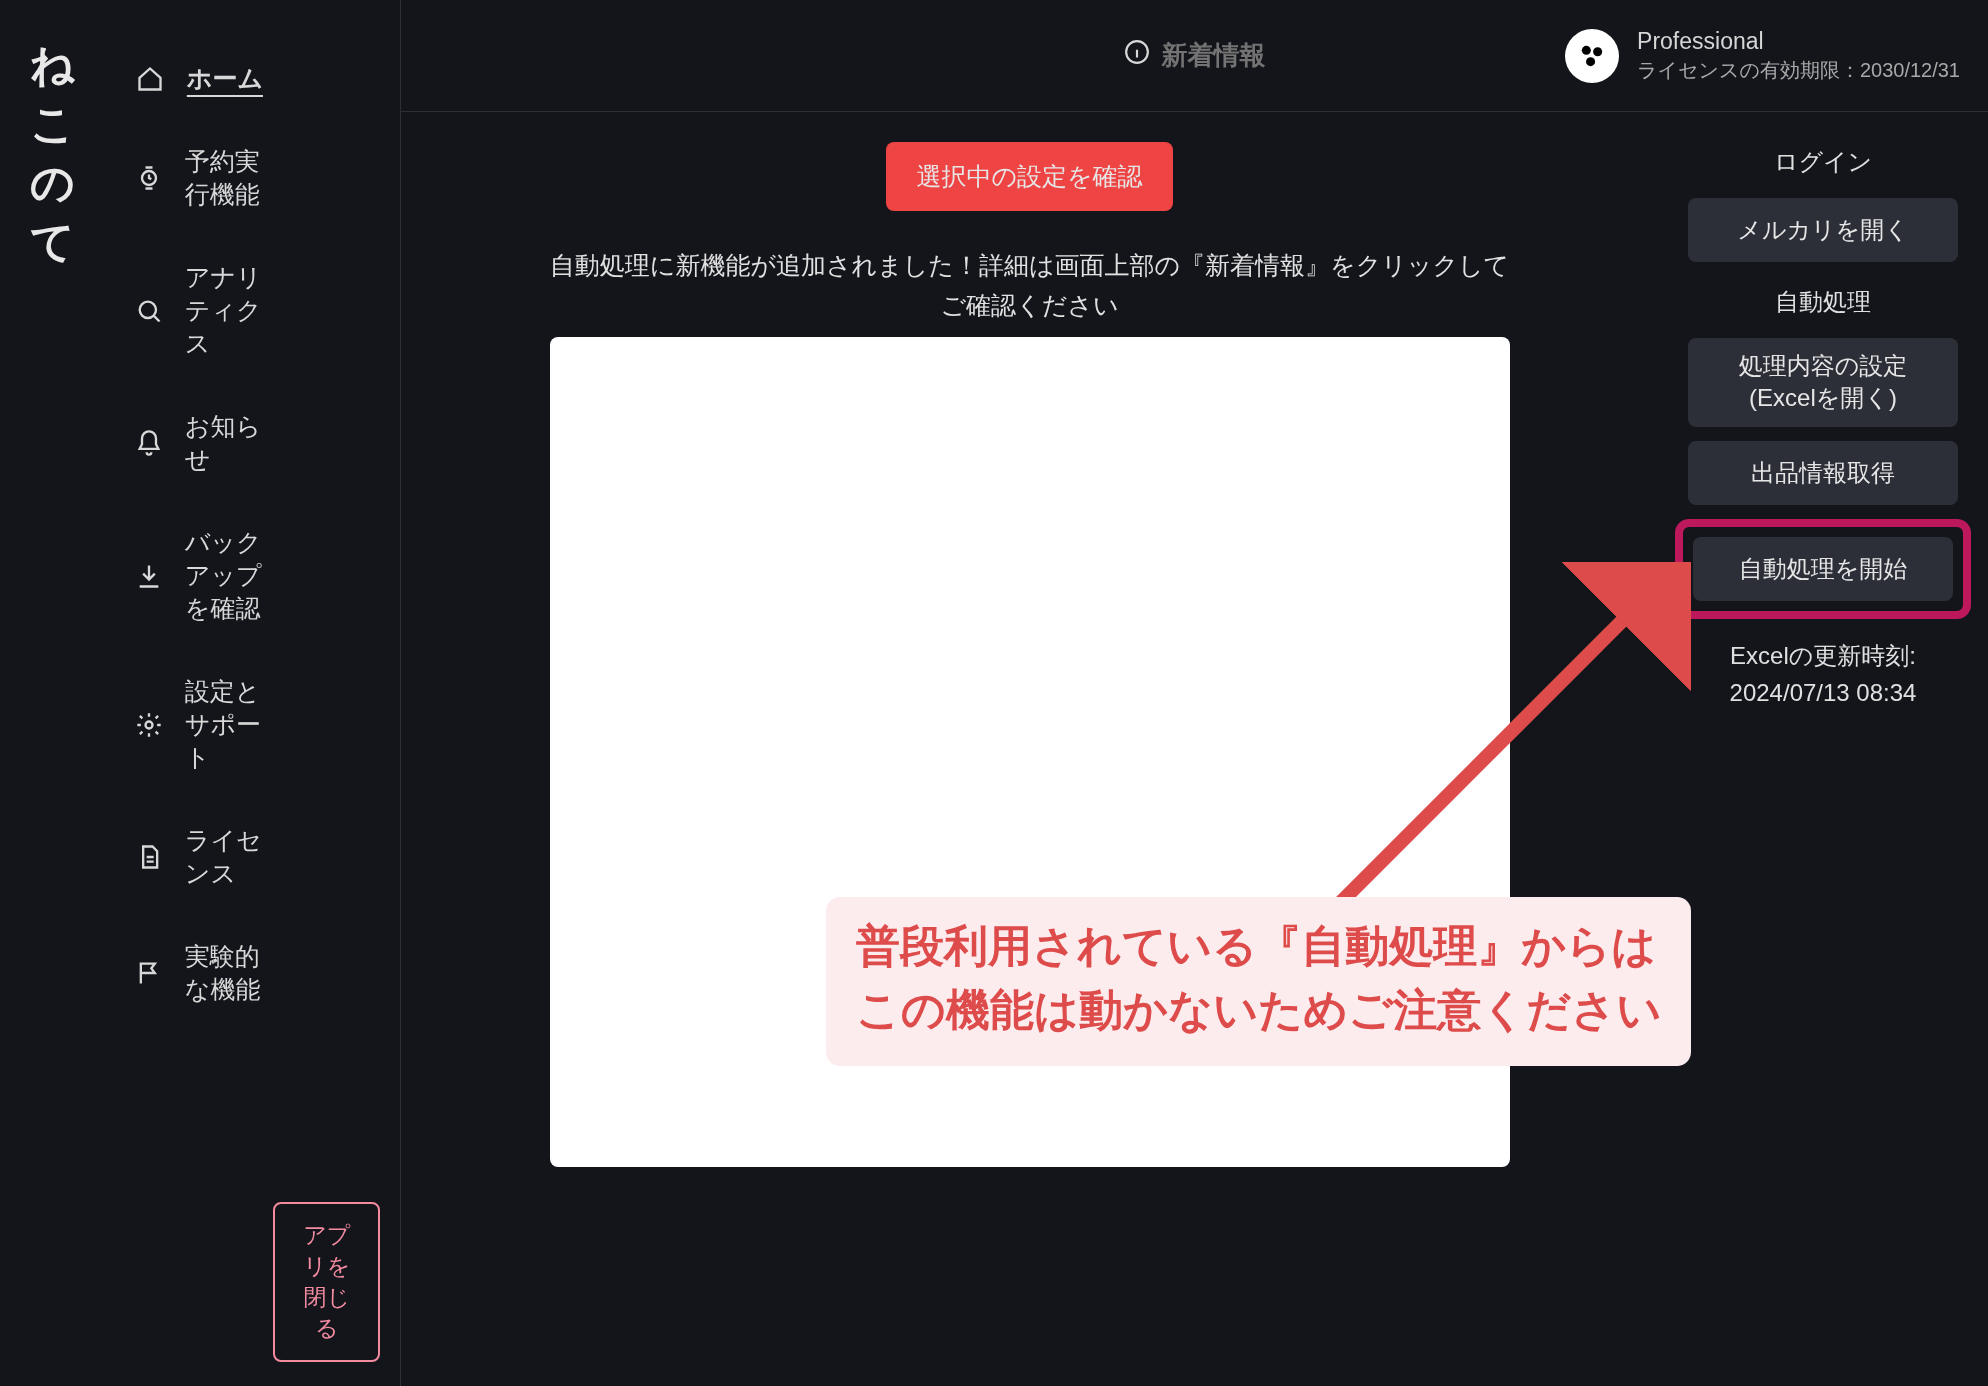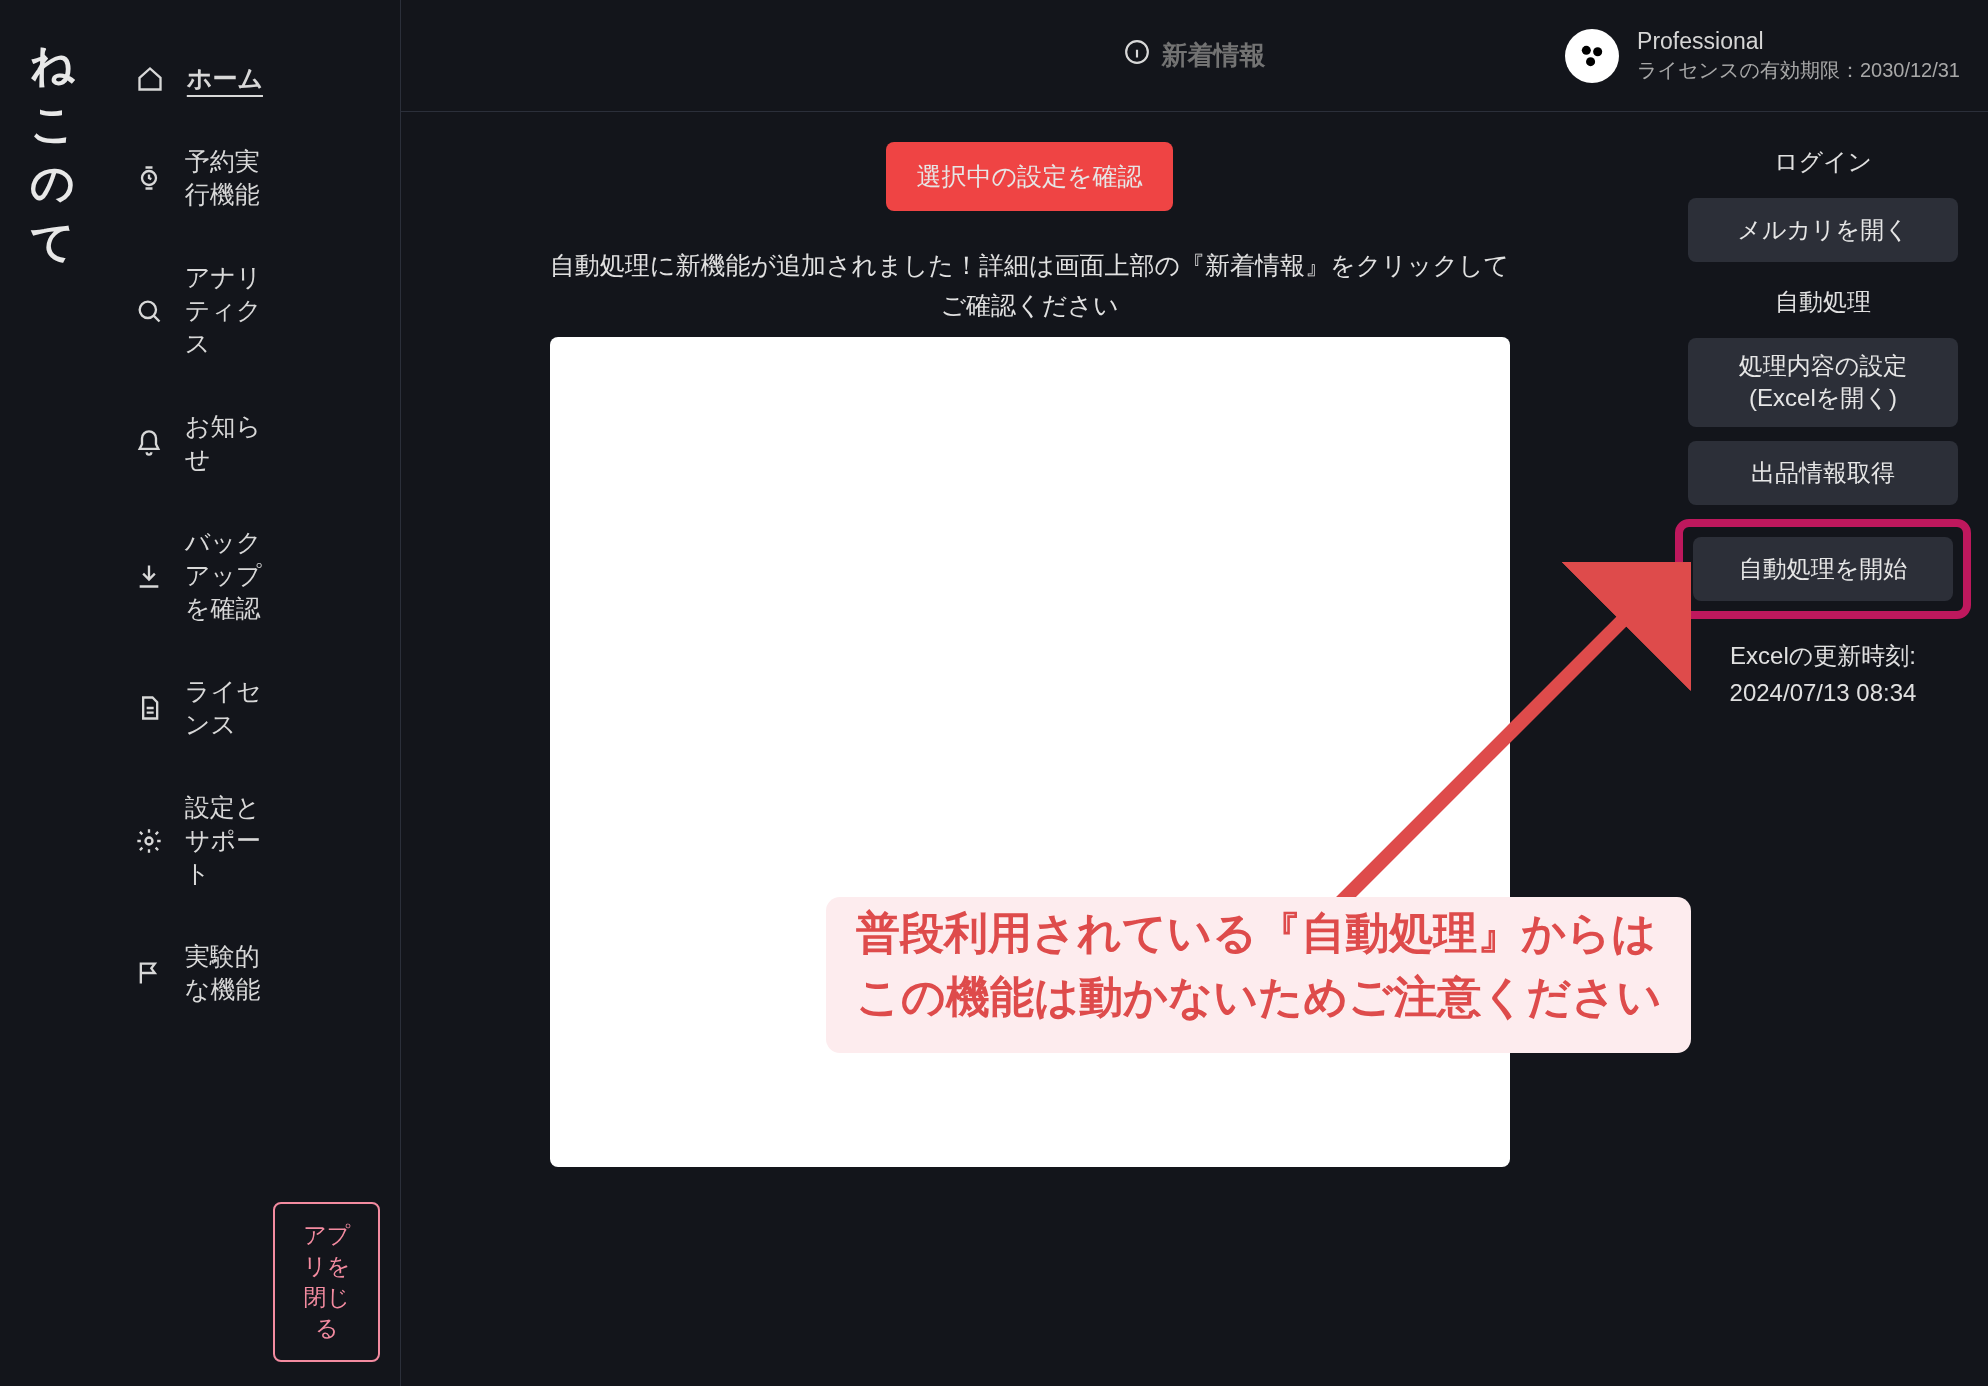--- a/index.html
+++ b/index.html
@@ -218,21 +218,21 @@
     .arrow-overlay {
       position: absolute;
       pointer-events: none;
     }
     .annotation-box {
       position: absolute;
       left: 425px;
       top: 785px;
       background: #fdecee;
       border-radius: 14px;
-      padding: 4px 30px 24px 30px;
+      padding: 17px 30px 24px 30px;
       color: #de4b4b;
       font-size: 44px;
       font-weight: 700;
       line-height: 1.45;
       text-align: left;
     }
     svg.icon {
       width: 28px;
       height: 28px;
       stroke: #d8d8d8;
@@ -285,34 +285,34 @@
       <span class="icon-wrap">
         <svg class="icon" viewBox="0 0 24 24">
             <path d="M12 3v12M7 10l5 5 5-5M4 21h16"></path>
           </svg>
       </span>
       <span class="label">バックアップを確認</span>
     </div>
     <div class="sidebar-item">
       <span class="icon-wrap">
         <svg class="icon" viewBox="0 0 24 24">
+            <circle cx="12" cy="12" r="3"></circle>
+            <path d="M12 2v3M12 19v3M4.2 4.2l2.1 2.1M17.7 17.7l2.1 2.1M2 12h3M19 12h3M4.2 19.8l2.1-2.1M17.7 6.3l2.1-2.1"></path>
+          </svg>
+      </span>
+      <span class="label">設定とサポート</span>
+    </div>
+    <div class="sidebar-item">
+      <span class="icon-wrap">
+        <svg class="icon" viewBox="0 0 24 24">
             <path d="M7 3h8l4 4v14H7z"></path>
             <path d="M10 12h6M10 16h6"></path>
           </svg>
       </span>
       <span class="label">ライセンス</span>
-    </div>
-    <div class="sidebar-item">
-      <span class="icon-wrap">
-        <svg class="icon" viewBox="0 0 24 24">
-            <circle cx="12" cy="12" r="3"></circle>
-            <path d="M12 2v3M12 19v3M4.2 4.2l2.1 2.1M17.7 17.7l2.1 2.1M2 12h3M19 12h3M4.2 19.8l2.1-2.1M17.7 6.3l2.1-2.1"></path>
-          </svg>
-      </span>
-      <span class="label">設定とサポート</span>
     </div>
     <div class="sidebar-item">
       <span class="icon-wrap">
         <svg class="icon" viewBox="0 0 24 24">
             <path d="M5 3v18M5 4h12l-3 4 3 4H5"></path>
           </svg>
       </span>
       <span class="label">実験的な機能</span>
     </div>
   </nav>

